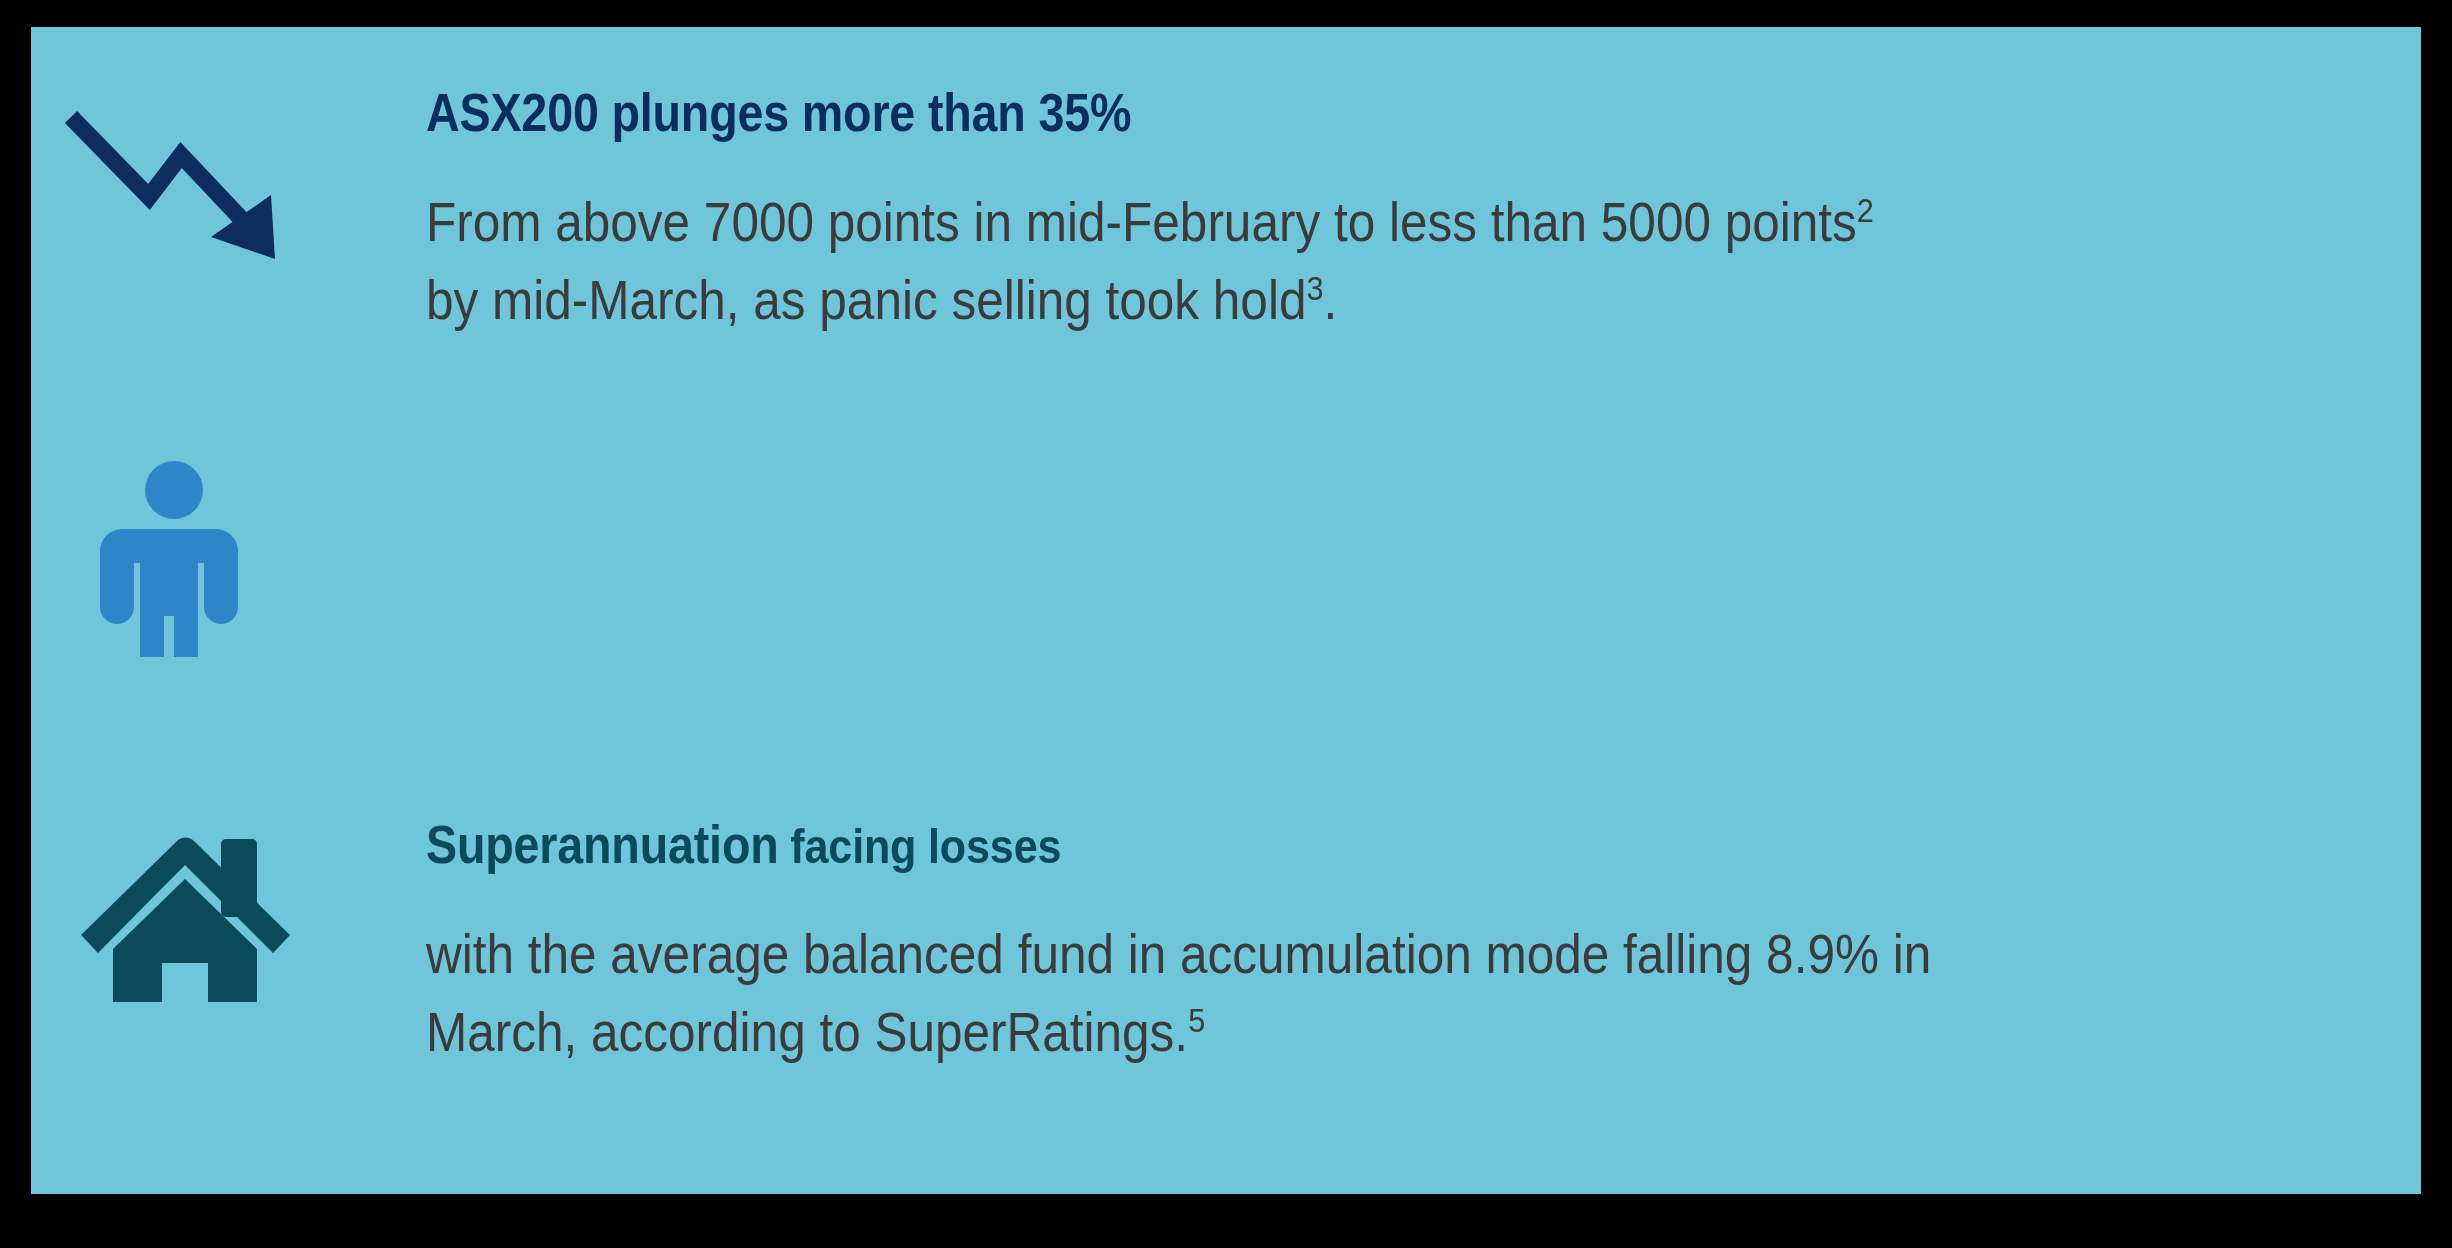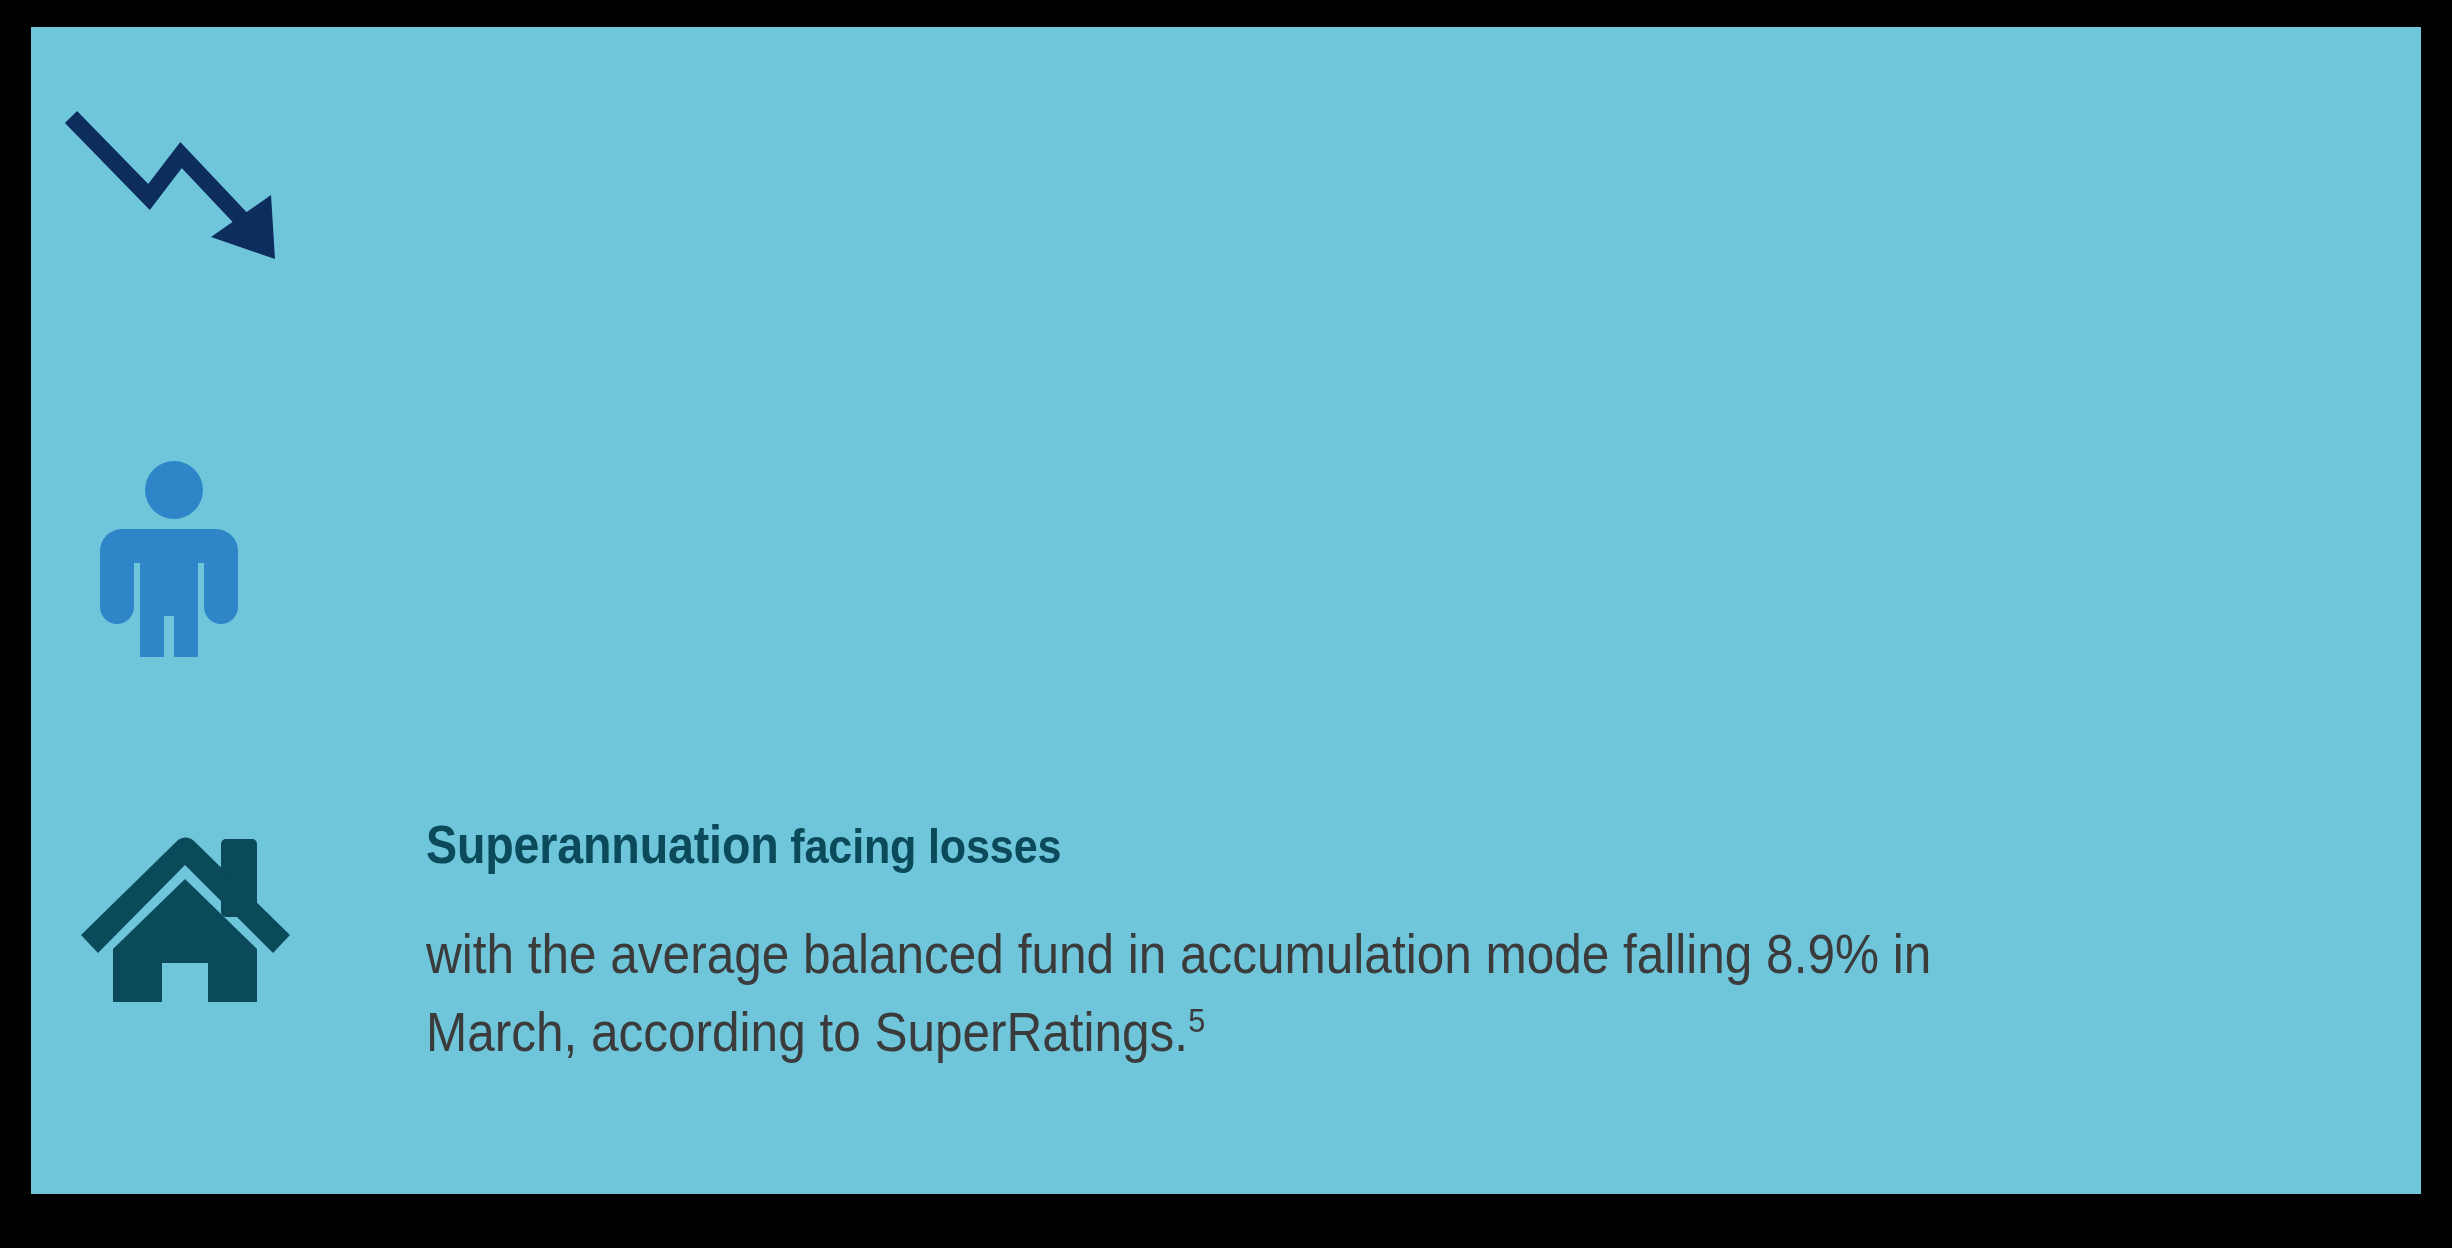--- a/index.html
+++ b/index.html
@@ -123,20 +123,25 @@
 
 <div id="panel">
 
   <div class="row" id="row-asx">
     <div class="icon-cell">
       <svg class="icon-arrow" viewBox="0 0 230 160">
         <path d="M8 8 L86 88 L118 46 L186 118 L186 118" fill="none" stroke="#0D2D5E" stroke-width="17" stroke-linejoin="miter" stroke-linecap="butt"></path>
         <polygon points="208,86 212,150 148,128" fill="#0D2D5E"></polygon>
       </svg>
     </div>
+    <div class="text-cell">
+      <p class="heading navy">ASX200 plunges more than 35%</p>
+      <div class="heading-gap"></div>
+      <p class="body"><span>From above 7000 points in mid-February to less than 5000 points</span><sup>2</sup><br><span>by mid-March, as panic selling took hold</span><sup>3</sup><span>.</span></p>
+    </div>
   </div>
 
   <div class="row" id="row-unemp">
     <div class="icon-cell">
       <svg class="icon-person" viewBox="0 0 150 200">
         <circle cx="75" cy="33" r="29" fill="#2E86C8"></circle>
         <path d="M33 72 h84 a22 22 0 0 1 22 22 v56 a17 17 0 0 1 -34 0 v-44 h-6 v125 a12 12 0 0 1 -24 0 v-72 h-10 v72 a12 12 0 0 1 -24 0 v-125 h-6 v44 a17 17 0 0 1 -34 0 v-56 a22 22 0 0 1 22 -22 z" fill="#2E86C8"></path>
       </svg>
     </div>
   </div>

